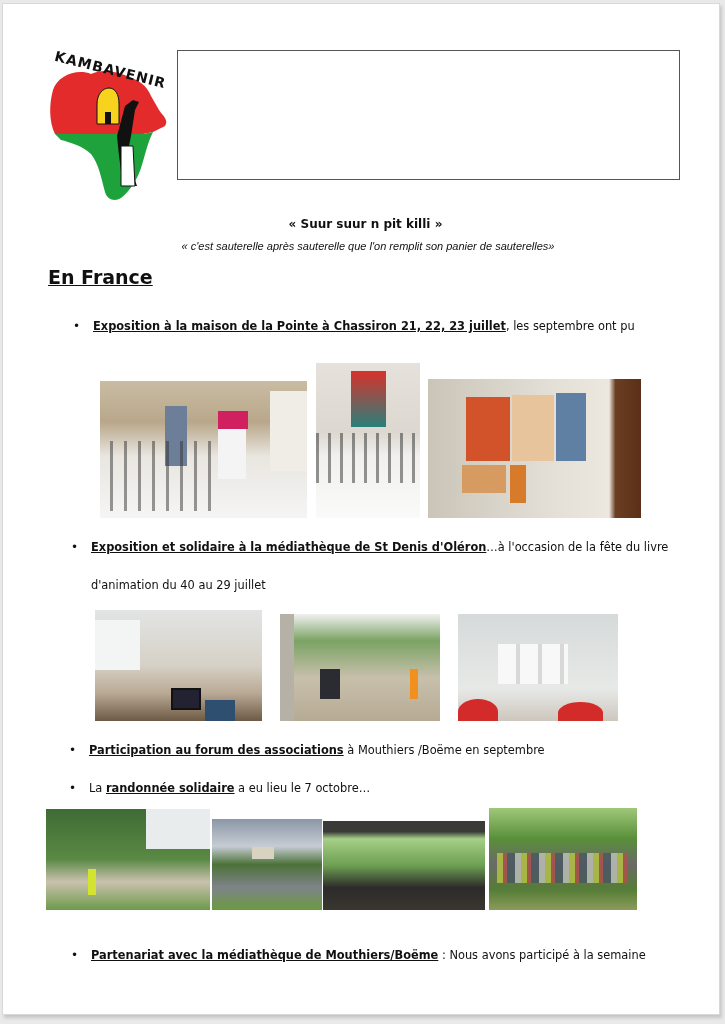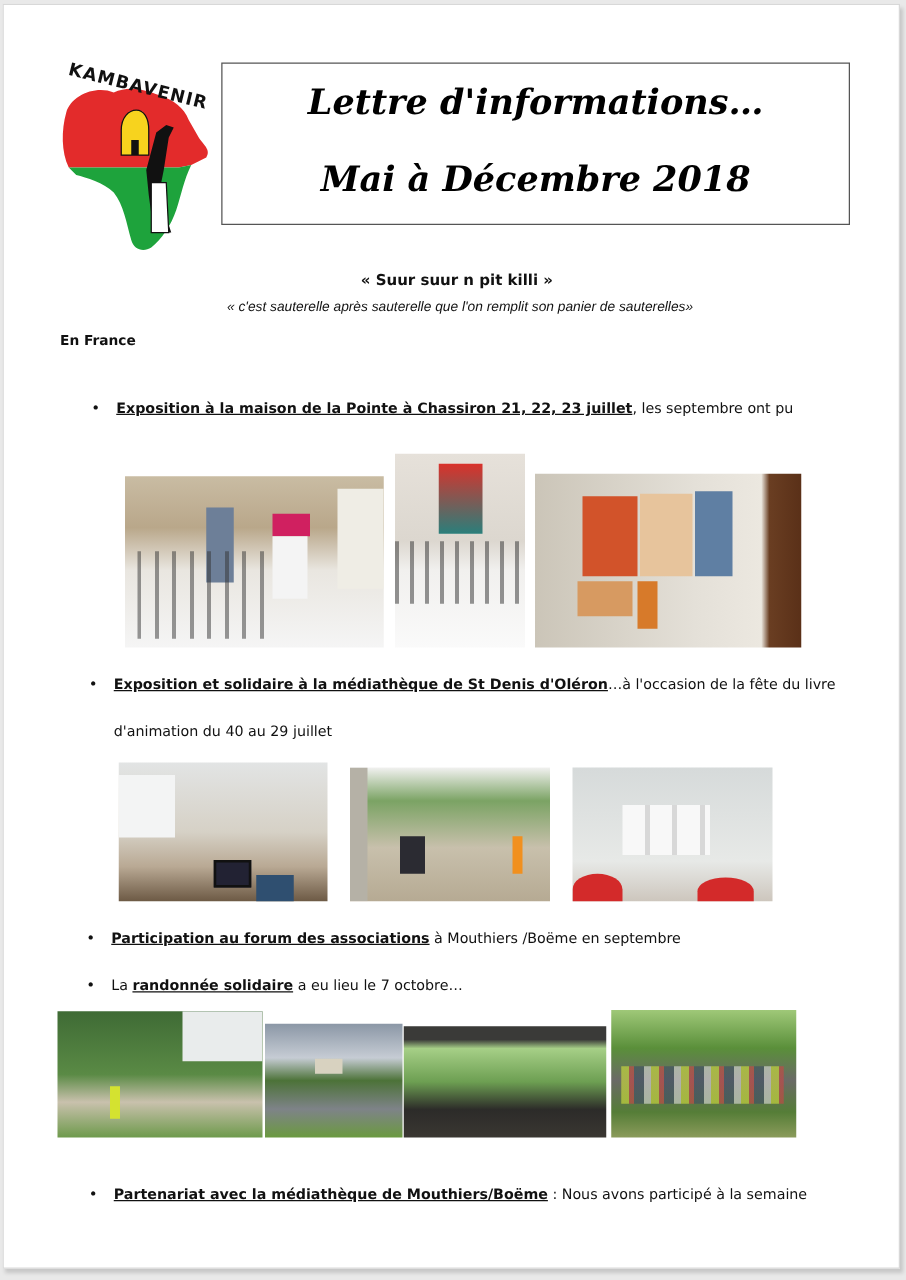--- a/index.html
+++ b/index.html
@@ -29,21 +29,21 @@
   .title-line1 { top: 14px; font-size: 28px; }
   .title-line2 { top: 76px; font-size: 28px; }
 
   .proverb {
     left: 0; width: 725px; top: 213px; text-align: center; font-weight: bold; font-size: 12px;
   }
   .proverb-tr {
     left: 0; width: 730px; top: 236px; text-align: center; font-style: italic; font-size: 11px;
     font-family: "Liberation Sans", sans-serif;
   }
-  .section-title { left: 45px; top: 262px; font-size: 11px; font-weight: bold; }
+  .section-title { left: 45px; top: 262px; font-size: 19px; font-weight: bold; text-decoration: underline; }
 
   .bullet { position: absolute; font-size: 11.4px; line-height: 19px; }
   .bullet .dot { position: absolute; left: -20px; top: 0; font-size: 12px; }
   .bullet b { font-weight: bold; text-decoration: underline; }
 
   .photo { position: absolute; overflow: hidden; }
 </style>
 </head>
 <body>
 
@@ -59,22 +59,20 @@
       <path d="M50,58 C50,48 56,42 62,42 C68,42 72,48 72,58 L72,78 L50,78 Z" fill="#f7d31e" stroke="#111" stroke-width="1"></path>
       <rect x="58" y="66" width="6" height="12" fill="#111"></rect>
 
       <path d="M78,60 L86,54 L92,56 L88,64 L84,90 L80,110 L90,140 L76,140 L72,110 L70,90 Z" fill="#111"></path>
       <path d="M74,100 L86,100 L88,140 L74,140 Z" fill="#fff" stroke="#111" stroke-width="1"></path>
     </svg>
     <div class="logo-text">KAMBAVENIR</div>
   </div>
 
   <div class="abs title-box">
-    <div class="title-line1">Lettre d'informations…</div>
-    <div class="title-line2">Mai à Décembre 2018</div>
   </div>
 
   <div class="abs proverb">« Suur suur n pit killi »</div>
   <div class="abs proverb-tr">« c'est  sauterelle après sauterelle que l'on remplit son panier de sauterelles»</div>
 
   <div class="abs section-title">En France</div>
 
   <div class="bullet" style="left:90px; top:313px; width:600px;">
     <span class="dot">•</span>
     <b>Exposition à la maison de la Pointe à Chassiron 21, 22, 23 juillet</b><span>, les septembre ont pu</span><br>

